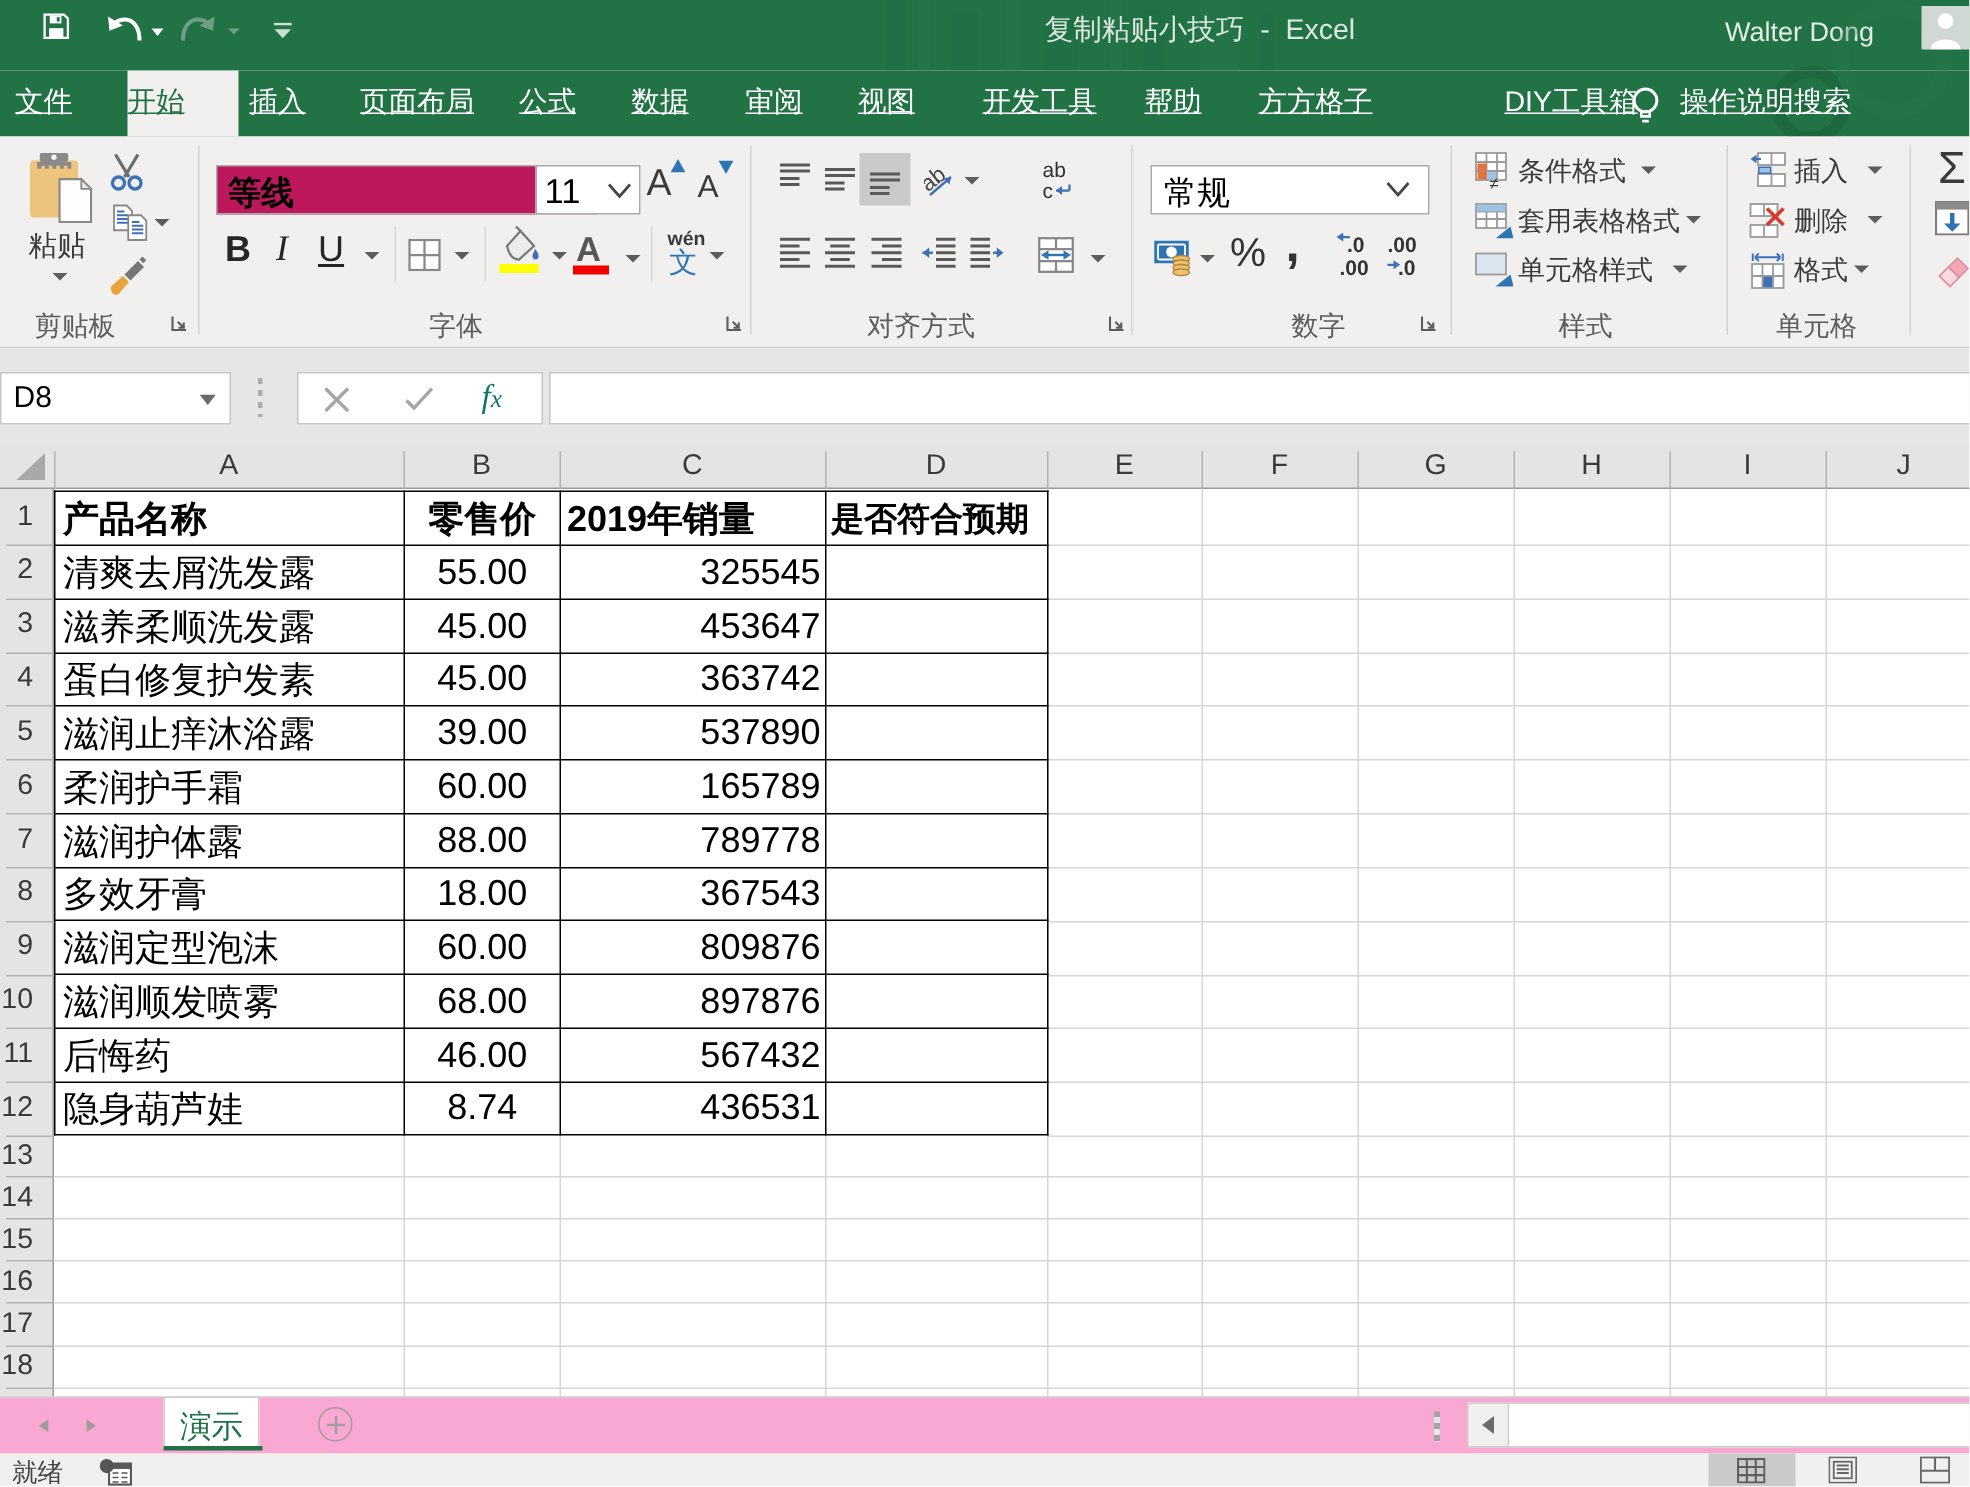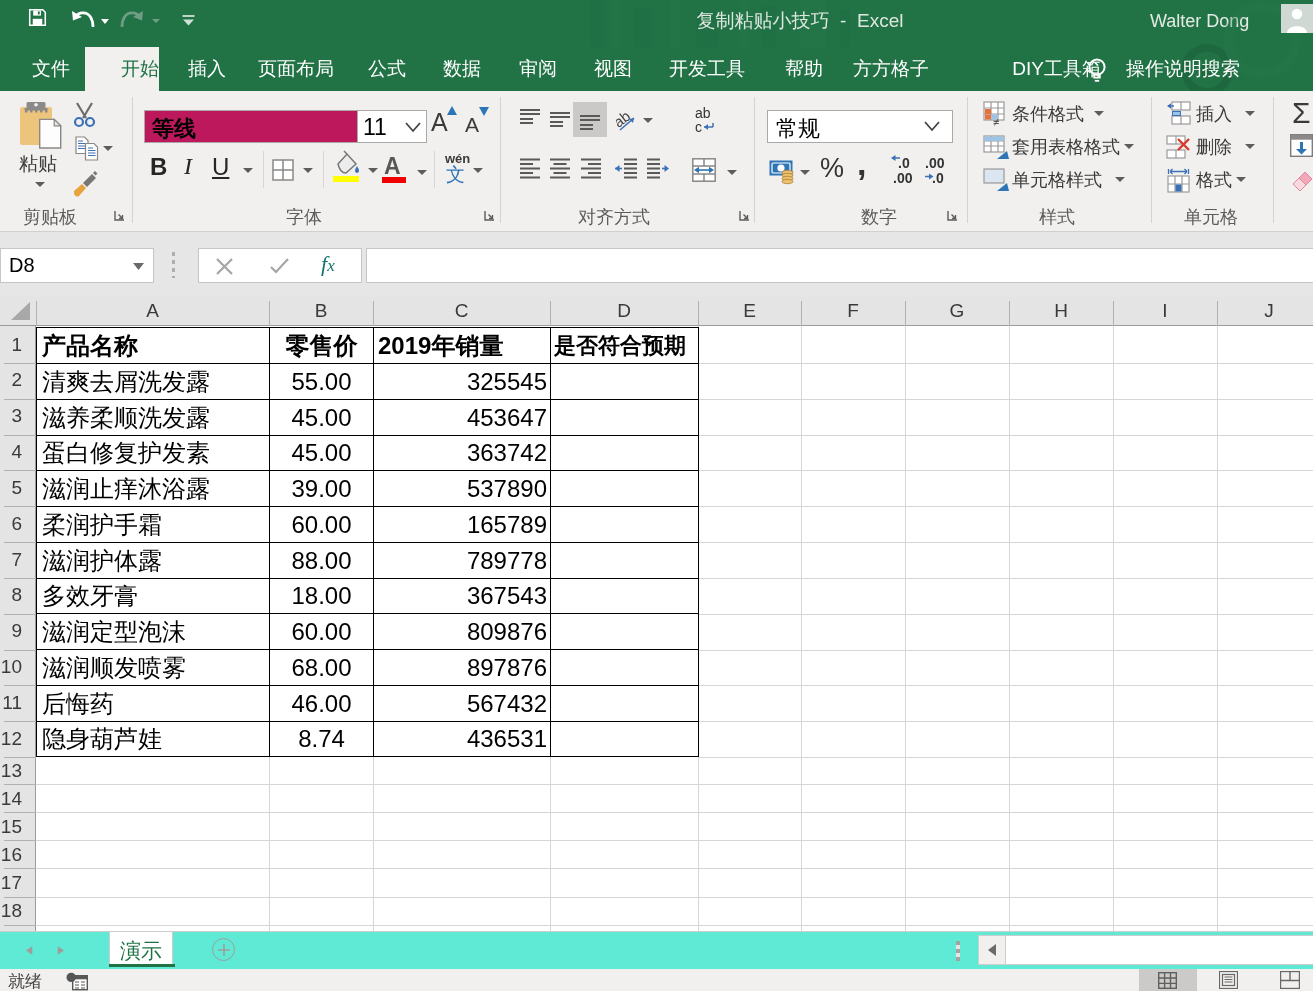--- a/index.html
+++ b/index.html
@@ -2,21 +2,21 @@
 <html><head>
 <meta charset="utf-8">
 <style>
   * { margin:0; padding:0; box-sizing:border-box; }
   html,body { width:1313px; height:991px; overflow:hidden; }
   body { font-family:"Liberation Sans", sans-serif; position:relative; background:#fff; }
   .abs { position:absolute; }
   
   #titlebar { left:0; top:0; width:1313px; height:47px; background:#217346; }
   #tabrow   { left:0; top:47px; width:1313px; height:44px; background:#217346; }
-  .tab { position:absolute; top:0; height:44px; color:#fff; font-size:19px; line-height:44px; text-align:right; }
+  .tab { position:absolute; top:0; height:44px; color:#fff; font-size:19px; line-height:44px; text-align:left;text-decoration:underline; }
   #tab-home { background:#f1f0ef; color:#217346; }
   
   #ribbon { left:0; top:91px; width:1313px; height:141px; background:#f1f0ef; border-bottom:1px solid #d2cfcc; }
   .grplabel { position:absolute; color:#5e5c59; font-size:18px; }
   .vsep { position:absolute; width:1px; background:#d5d2cf; }
   .ribtext { position:absolute; color:#3b3a39; font-size:18px; white-space:nowrap; }
   .dd { position:absolute; width:0; height:0; border-left:5px solid transparent; border-right:5px solid transparent; border-top:5px solid #5e5c59; }
   .launch { position:absolute; width:11px; height:11px; }
   
   #fbar { left:0; top:232px; width:1313px; height:64px; background:#e6e6e6; }
@@ -31,21 +31,21 @@
   .gv { position:absolute; width:1px; background:#d6d6d6; }
   .gh { position:absolute; height:1px; background:#d6d6d6; }
   
   #dtable { position:absolute; left:36px; top:31px; border-collapse:collapse; table-layout:fixed; }
   #dtable td { border:1.5px solid #000; font-size:24px; color:#000; padding:0; white-space:nowrap; overflow:hidden; }
   #dtable .ca { width:233px; padding-left:5px; }
   #dtable .cb { width:104px; text-align:center; }
   #dtable .cc { width:177px; text-align:right; padding-right:3px; }
   #dtable .cd { width:148px; }
   
-  #tabbar { left:0; top:931px; width:1313px; height:38px; background:#5eead4; border-top:1px solid #cfcdcb; }
+  #tabbar { left:0; top:931px; width:1313px; height:38px; background:#f9a8d4; border-top:1px solid #cfcdcb; }
   #statusbar { left:0; top:969px; width:1313px; height:22px; background:#f1f0ef; }
 </style>
 </head>
 <body>
   <div class="abs" id="titlebar">
 
     <div class="abs" style="left:590px;top:0;width:700px;height:47px;opacity:.3;">
       <div class="abs" style="left:0;top:0;width:14px;height:47px;background:#1d6a40;"></div>
       <div class="abs" style="left:22px;top:0;width:8px;height:47px;background:#2a7a4e;"></div>
       <div class="abs" style="left:44px;top:8px;width:18px;height:39px;background:#1d6a40;"></div>

